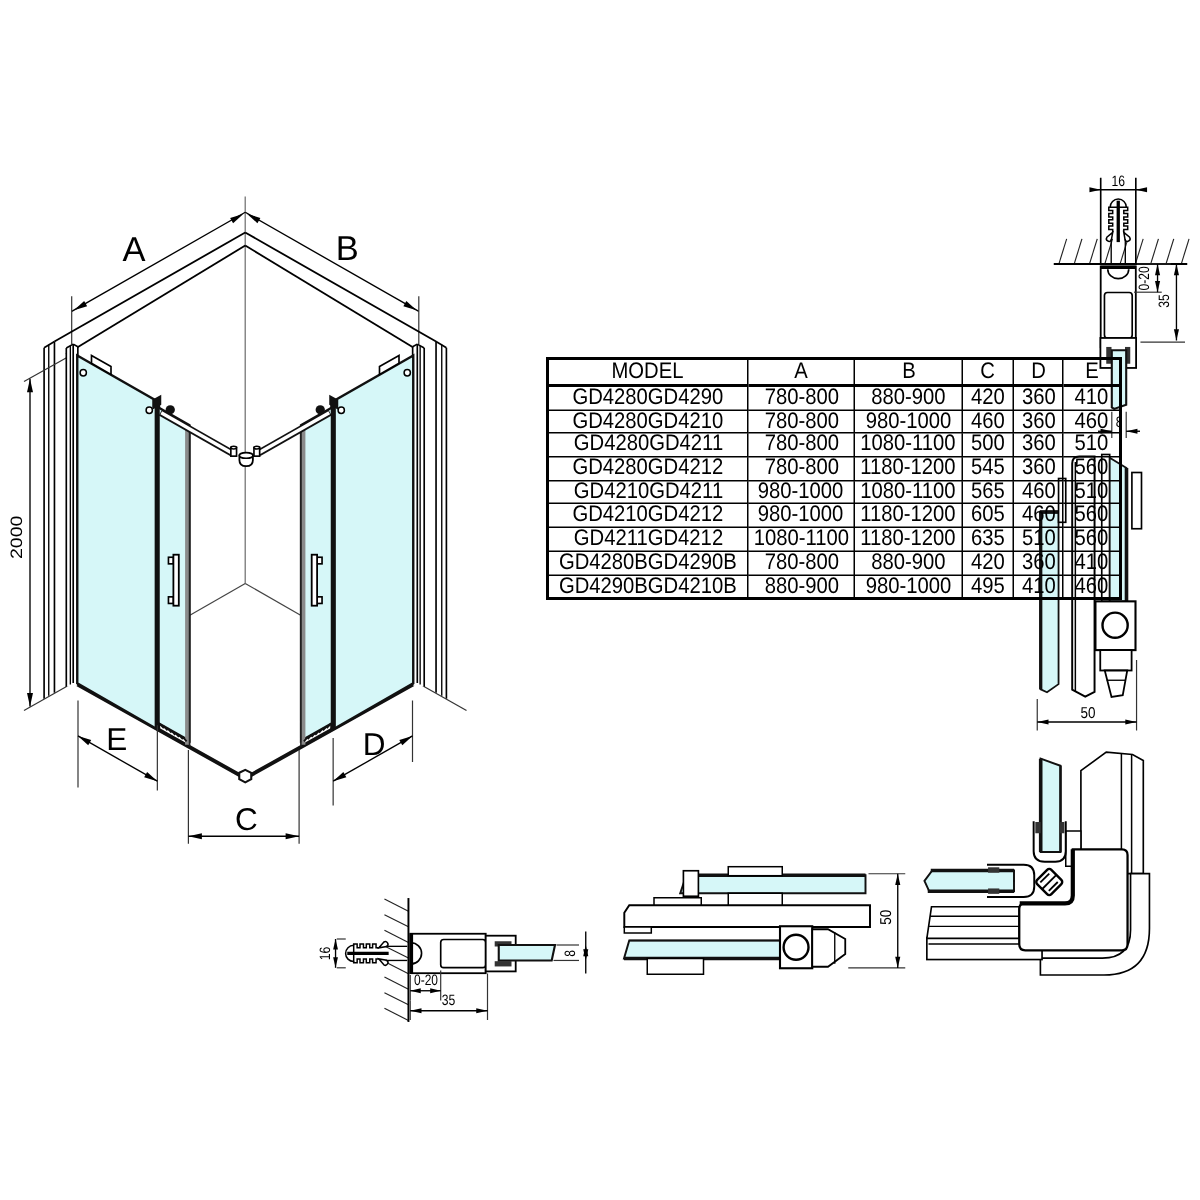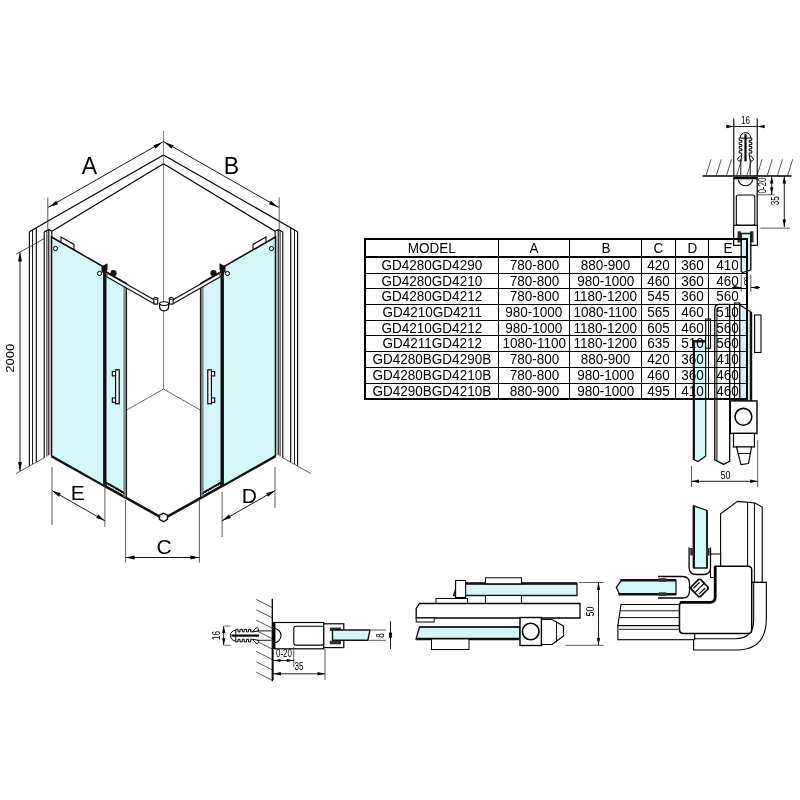--- a/index.html
+++ b/index.html
@@ -332,20 +332,28 @@
         </tr>
 <tr>
           <td><span>GD4280GD4210</span></td>
           <td><span>780-800</span></td>
           <td><span>980-1000</span></td>
           <td><span>460</span></td>
           <td><span>360</span></td>
           <td><span>460</span></td>
         </tr>
 <tr>
+          <td><span>GD4280GD4211</span></td>
+          <td><span>780-800</span></td>
+          <td><span>1080-1100</span></td>
+          <td><span>500</span></td>
+          <td><span>360</span></td>
+          <td><span>510</span></td>
+        </tr>
+<tr>
           <td><span>GD4280GD4212</span></td>
           <td><span>780-800</span></td>
           <td><span>1180-1200</span></td>
           <td><span>545</span></td>
           <td><span>360</span></td>
           <td><span>560</span></td>
         </tr>
 <tr>
           <td><span>GD4210GD4211</span></td>
           <td><span>980-1000</span></td>
@@ -372,28 +380,20 @@
         </tr>
 <tr>
           <td><span>GD4280BGD4290B</span></td>
           <td><span>780-800</span></td>
           <td><span>880-900</span></td>
           <td><span>420</span></td>
           <td><span>360</span></td>
           <td><span>410</span></td>
         </tr>
 <tr>
-          <td><span>GD4280BGD4210B</span></td>
-          <td><span>780-800</span></td>
-          <td><span>980-1000</span></td>
-          <td><span>460</span></td>
-          <td><span>360</span></td>
-          <td><span>460</span></td>
-        </tr>
-<tr>
           <td><span>GD4290BGD4210B</span></td>
           <td><span>880-900</span></td>
           <td><span>980-1000</span></td>
           <td><span>495</span></td>
           <td><span>410</span></td>
           <td><span>460</span></td>
         </tr>
 </tbody>
     </table>
 </div>

